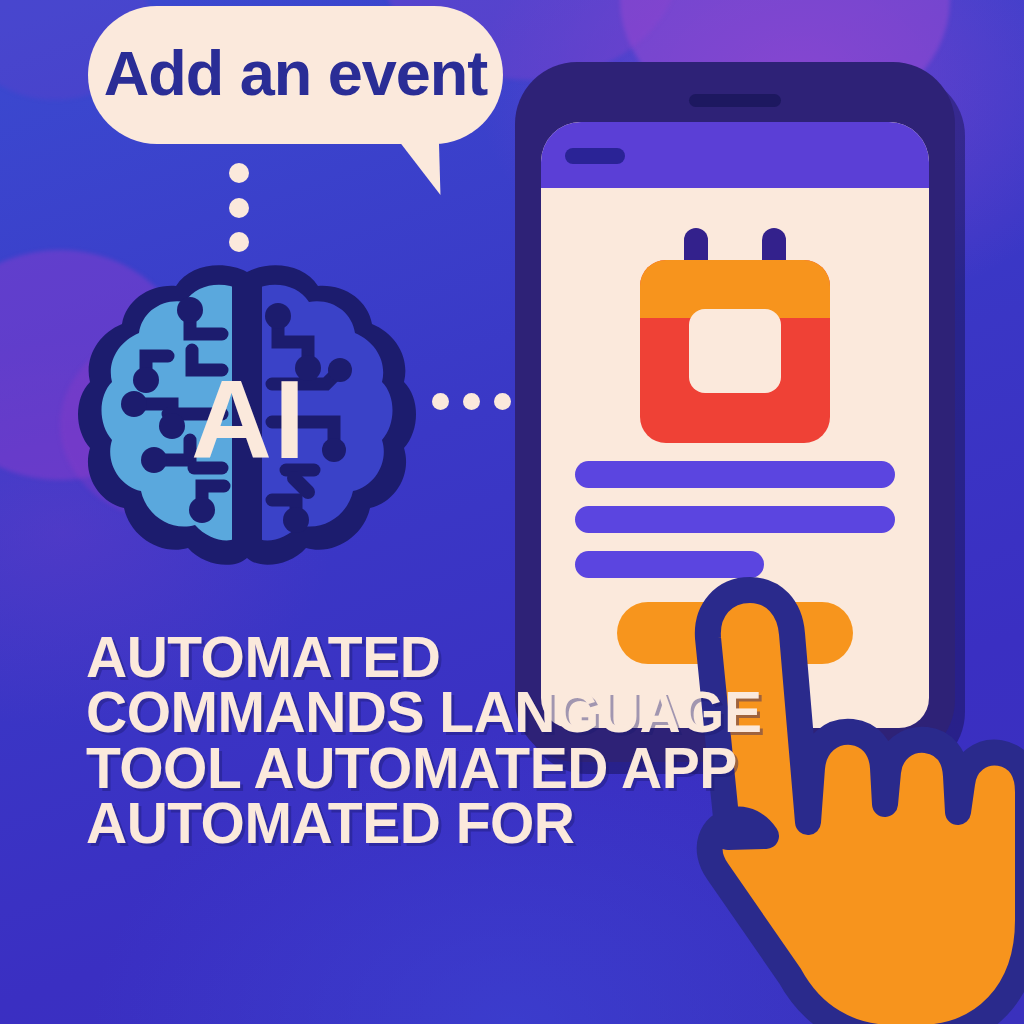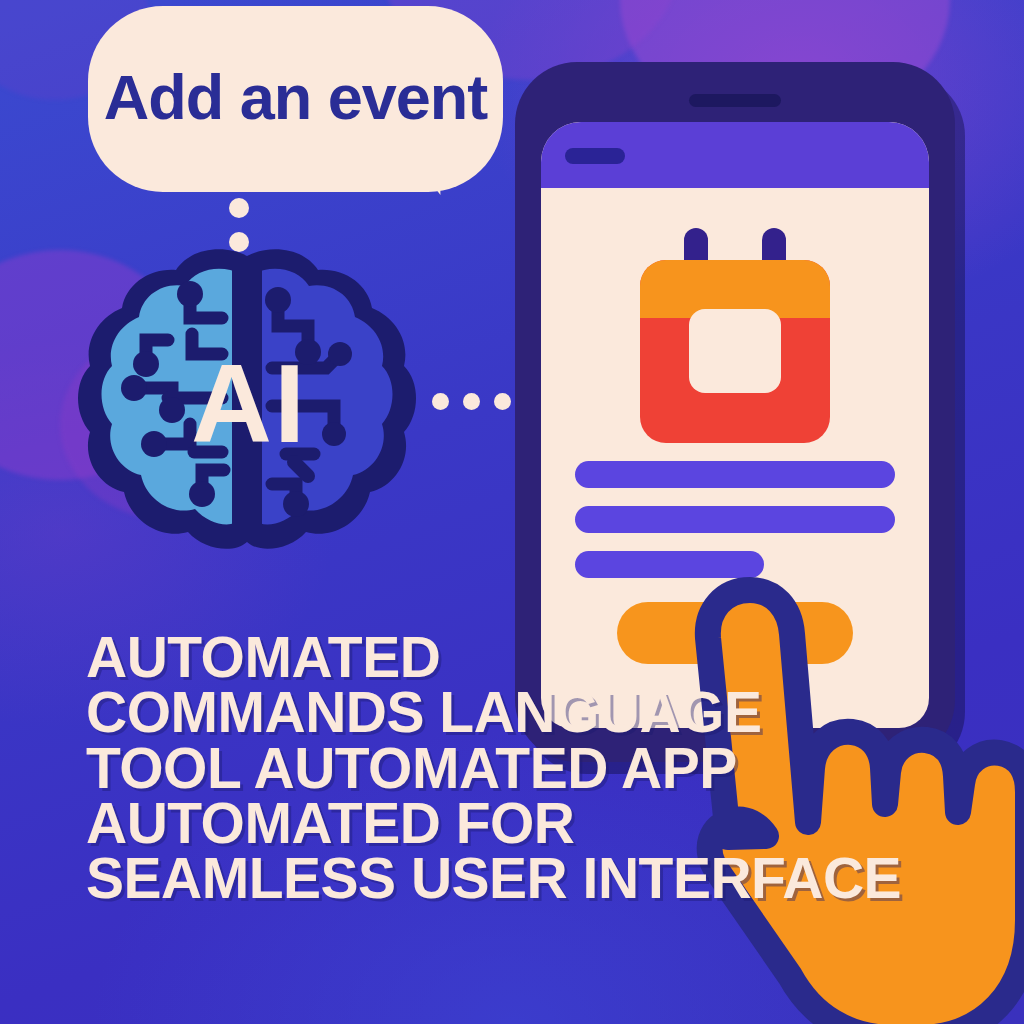--- a/index.html
+++ b/index.html
@@ -24,21 +24,21 @@
   .blob { position:absolute; border-radius:50%; filter:blur(2px); }
   .blob.b1 { left:-70px; top:250px;  width:260px; height:230px; background:rgba(150,60,205,0.42); }
   .blob.b2 { left:60px;  top:330px;  width:220px; height:190px; background:rgba(140,60,200,0.34); }
   .blob.b3 { left:620px; top:-130px; width:330px; height:260px; background:rgba(165,75,210,0.45); }
   .blob.b4 { left:380px; top:-160px; width:300px; height:240px; background:rgba(150,65,205,0.30); }
   .blob.b5 { left:-40px; top:-60px;  width:190px; height:160px; background:rgba(120,60,200,0.22); }
 
   
   #bubble-wrap { position:absolute; left:88px; top:6px; width:415px; height:190px; }
   #bubble {
-    position:absolute; left:0; top:0; width:415px; height:186px;
+    position:absolute; left:0; top:0; width:415px; height:138px;
     background:#fbe9dc; border-radius:75px;
     display:flex; align-items:center; justify-content:center;
   }
   #bubble-text {
     font-size:63px; font-weight:bold; color:#2a2d96;
     letter-spacing:-1px; line-height:1; white-space:nowrap;
     transform:translateY(-2px);
   }
   #bubble-tail {
     position:absolute; left:295px; top:108px; width:0; height:0;
@@ -47,21 +47,21 @@
     border-top:86px solid #fbe9dc;
     transform:rotate(-16deg); transform-origin:top center;
   }
   
   .vdot { position:absolute; width:20px; height:20px; border-radius:50%; background:#fbe9dc; }
   .vdot.d1 { left:229px; top:163px; }
   .vdot.d2 { left:229px; top:198px; }
   .vdot.d3 { left:229px; top:232px; }
 
   
-  #brain { position:absolute; left:72px; top:248px; width:350px; height:305px; }
+  #brain { position:absolute; left:72px; top:264px; width:350px; height:305px; }
   #brain svg { width:100%; height:100%; display:block; }
   #brain-label {
     position:absolute; left:0; top:0; width:350px; height:305px;
     display:flex; align-items:center; justify-content:center;
     font-size:112px; font-weight:bold; color:#fbe9dc;
     letter-spacing:2px; line-height:1;
     transform:translate(2px,3px);
   }
 
   
@@ -305,16 +305,15 @@
                  Z"></path>
       </g>
     </svg>
   </div>
 
   <div id="headline">
     <span class="ln">AUTOMATED</span>
     <span class="ln">COMMANDS LANGUAGE</span>
     <span class="ln">TOOL AUTOMATED APP</span>
     <span class="ln">AUTOMATED FOR</span>
-    <span class="ln">SEAMLESS USER INTERFACE</span>
   </div>
 
 </div>
 
 </body></html>

